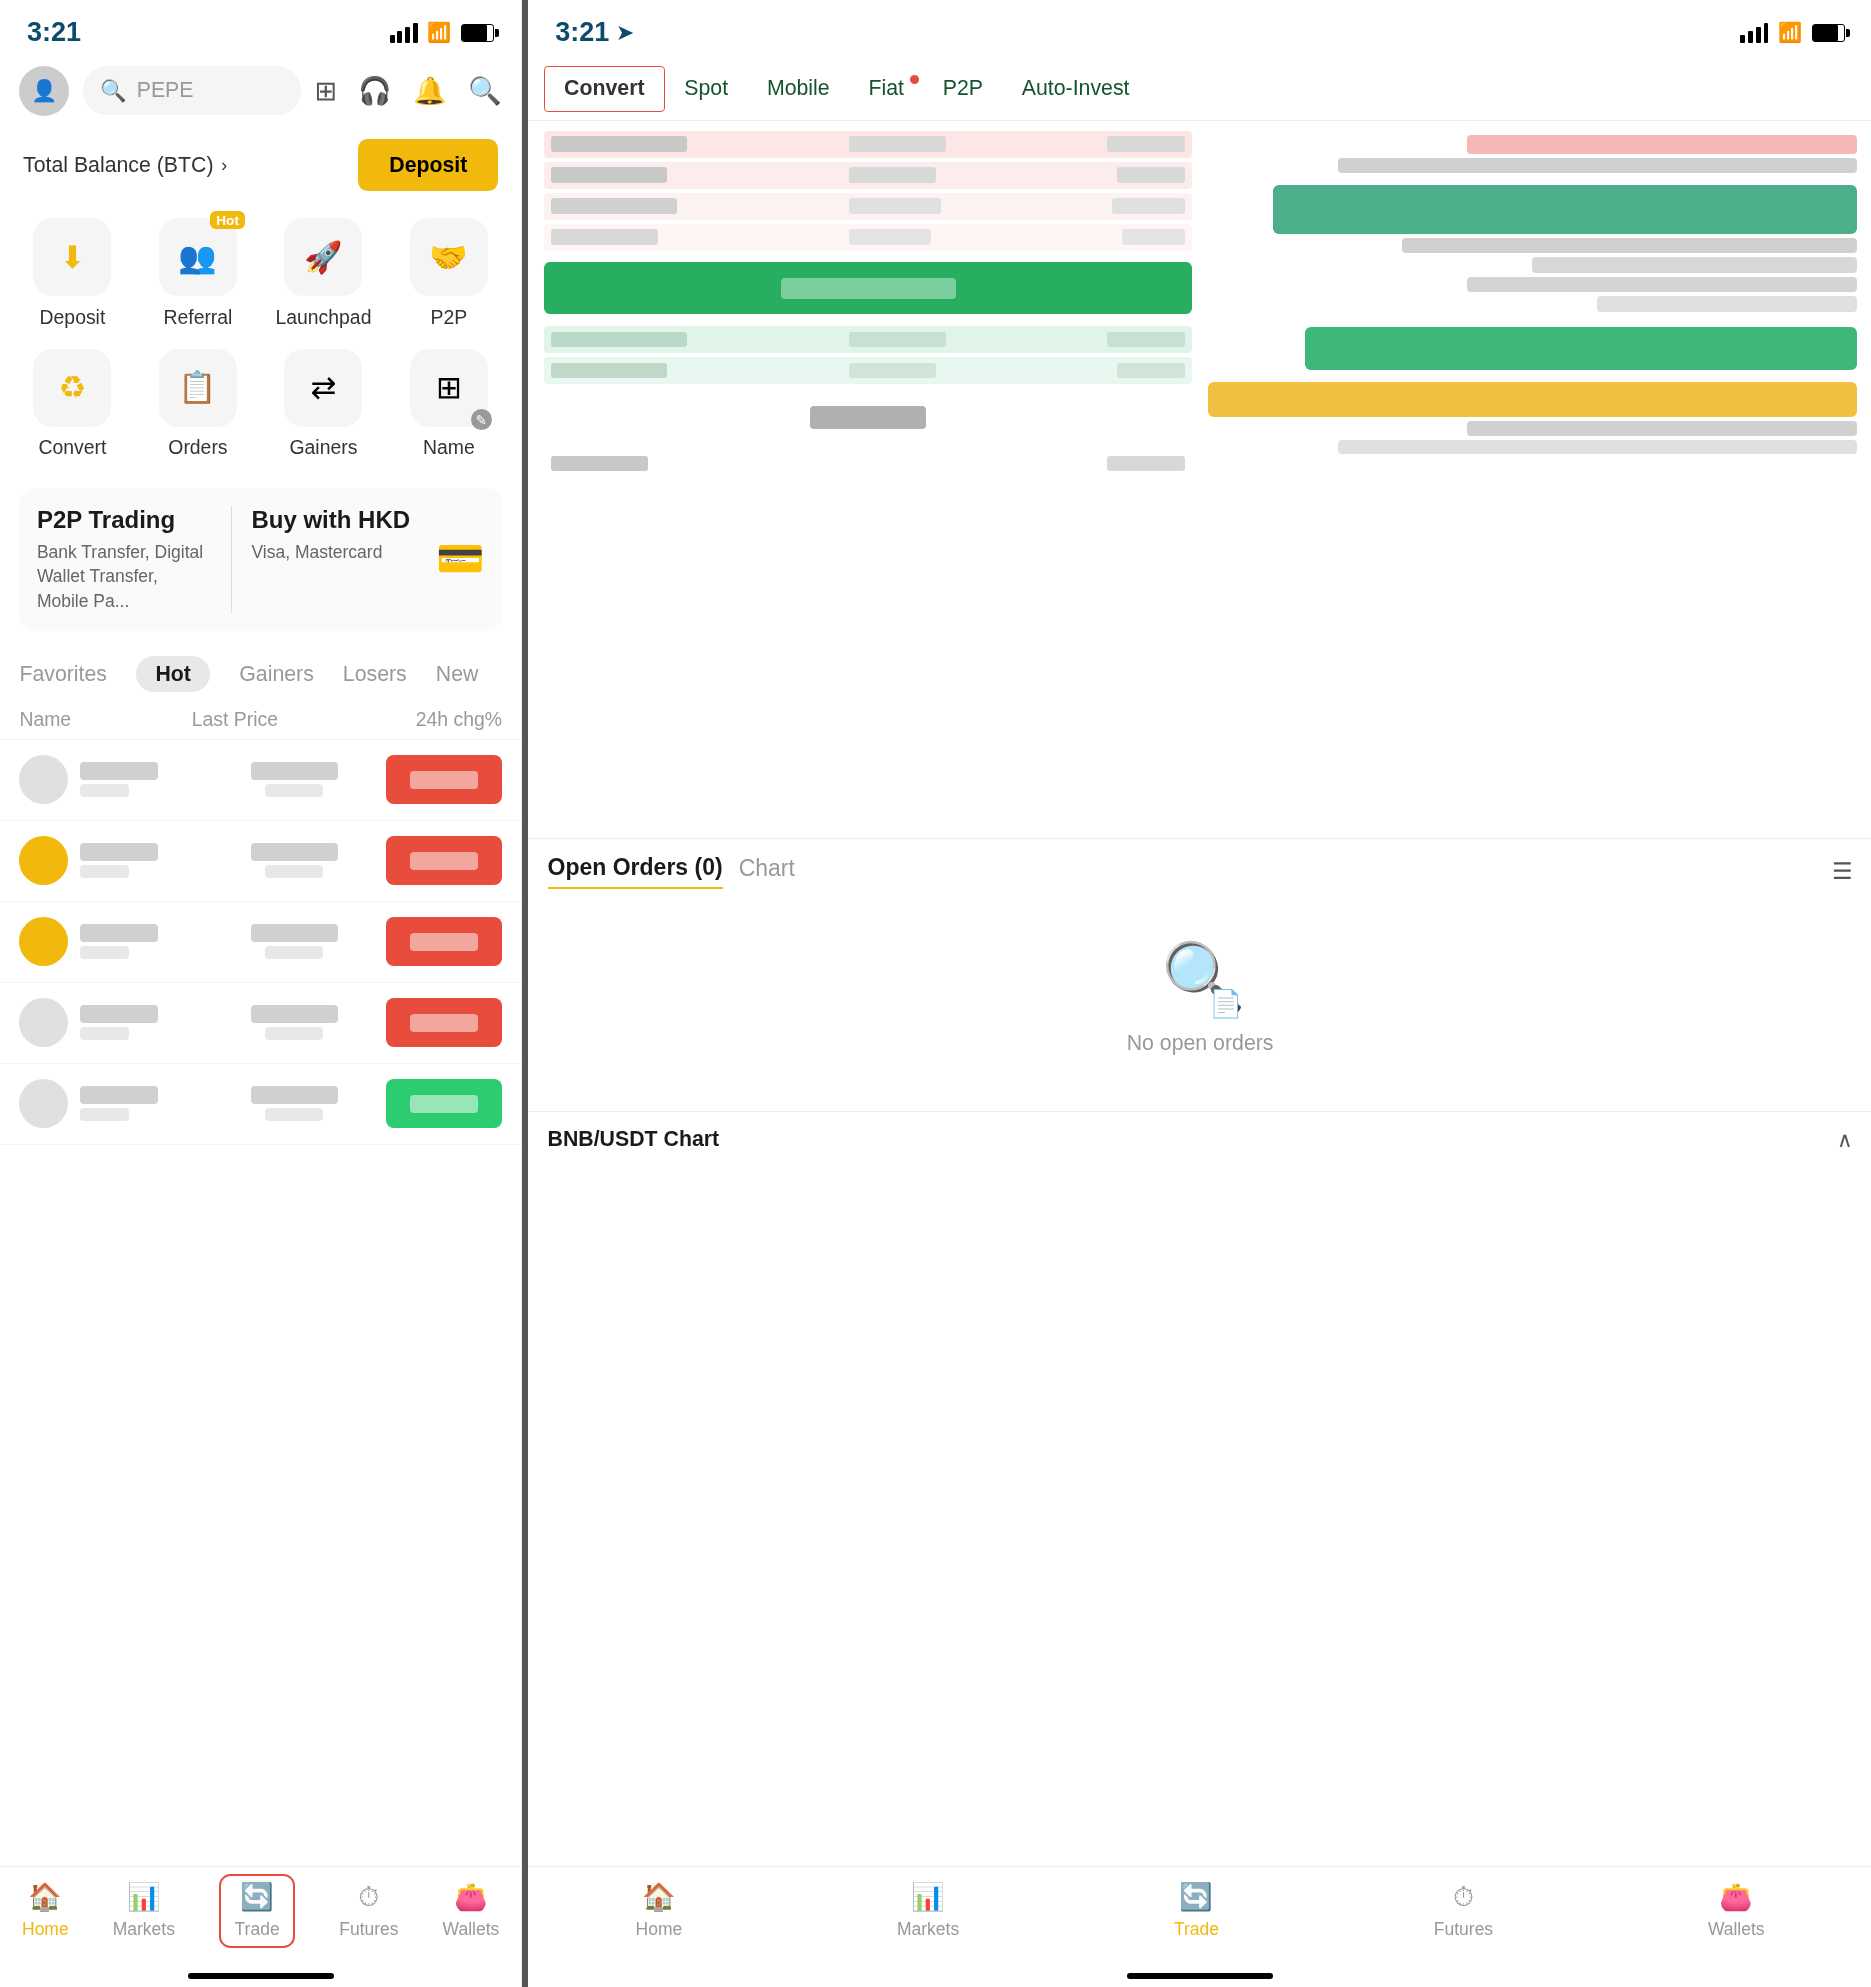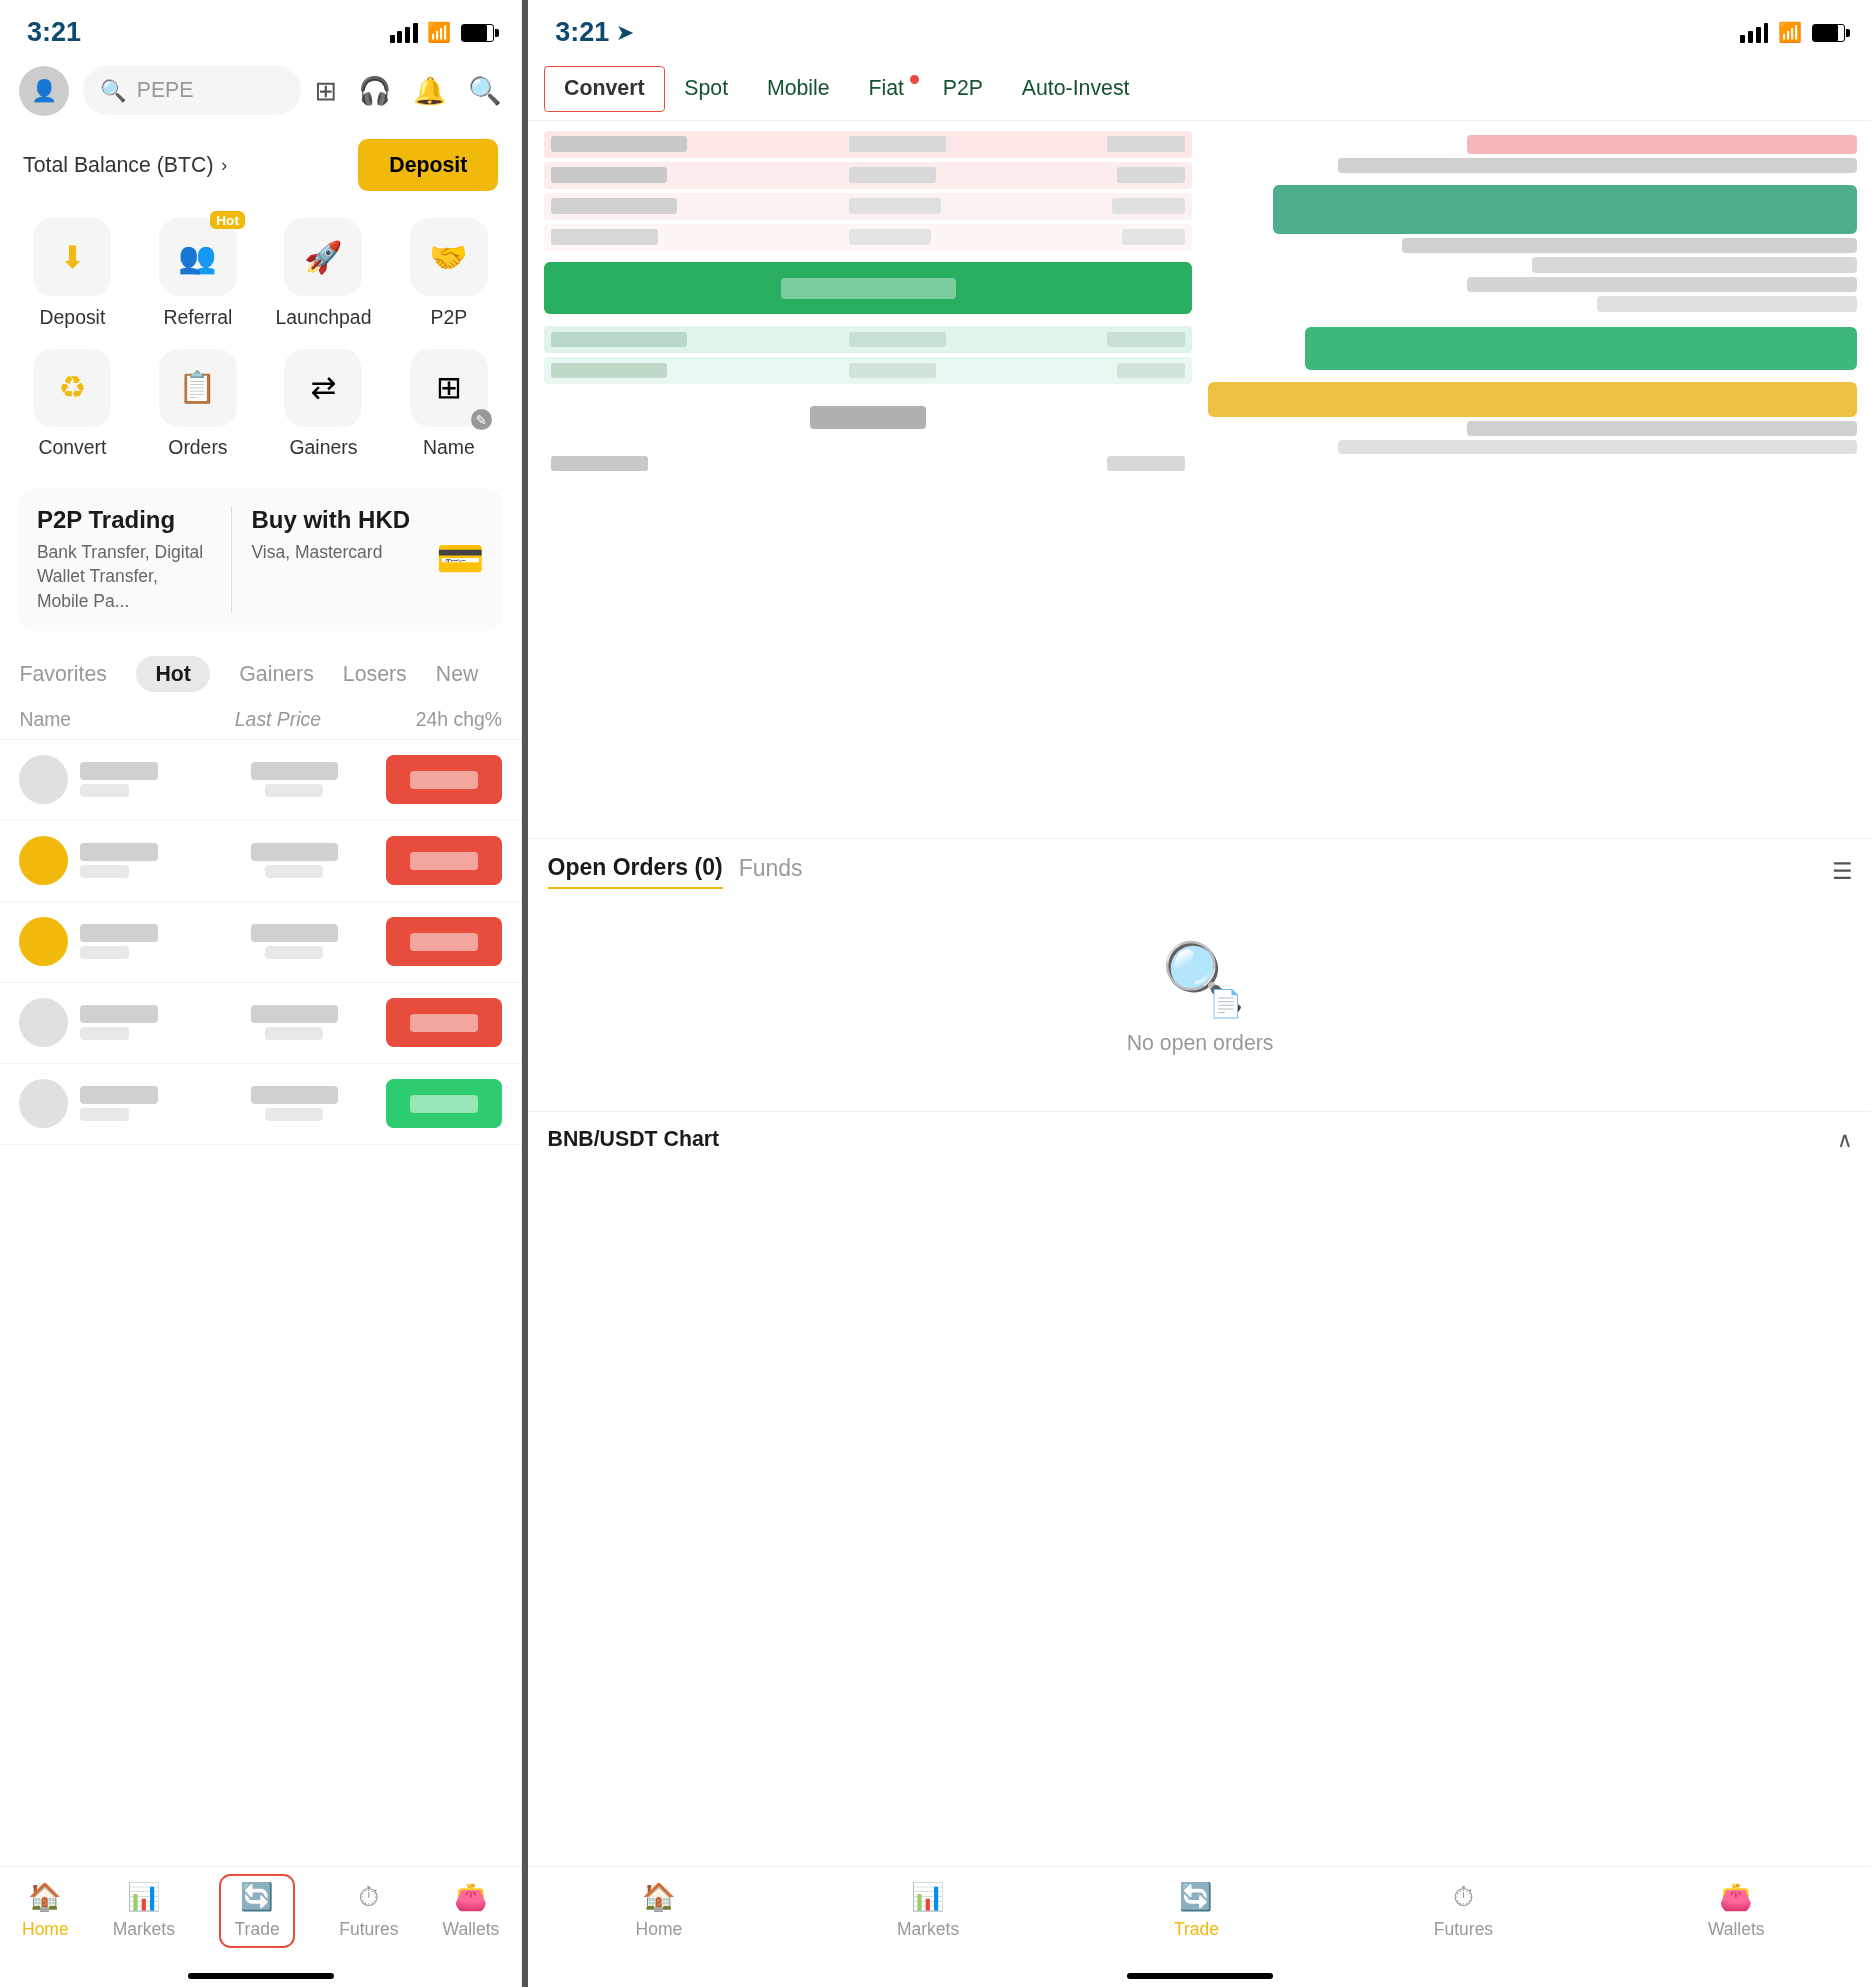--- a/index.html
+++ b/index.html
@@ -273,21 +273,21 @@
     }
 
     
     .table-header {
       display: flex;
       padding: 7.8px 19.4px;
       justify-content: space-between;
       border-bottom: 1px solid #f0f0f0;
     }
     .th-name { font-size: 19.4px; color: #999; flex: 1; }
-    .th-price { font-size: 19.4px; color: #999; text-align: center; flex: 1; font-style: italic; }
+    .th-price { font-size: 19.4px; color: #999; flex: 1; }
     .th-change { font-size: 19.4px; color: #999; text-align: right; flex: 0.8; }
 
     
     .coin-list {
       flex: 1;
       overflow: hidden;
     }
     .coin-row {
       display: flex;
       align-items: center;
@@ -878,21 +878,21 @@
 
           <div style="width:60%; height:15.5px; background:#d0d0d0; border-radius:3.9px; margin-left:auto;"></div>
           <div style="width:80%; height:13.6px; background:#e0e0e0; border-radius:3.9px; margin-left:auto;"></div>
         </div>
       </div>
     </div>
 
     <div class="open-orders-section">
       <div class="open-orders-tabs">
         <div class="oo-tab active">Open Orders (0)</div>
-        <div class="oo-tab">Funds</div>
+        <div class="oo-tab">Chart</div>
         <span class="oo-icon">☰</span>
       </div>
 
       <div class="no-orders">
         <div style="position:relative;width:78px;height:78px;">
           <span style="font-size:68px;color:#bbb;">🔍</span>
           <span style="position:absolute;bottom:-3.9px;right:-3.9px;font-size:27px;color:#ccc;">📄</span>
         </div>
         <span class="no-orders-text">No open orders</span>
       </div>

